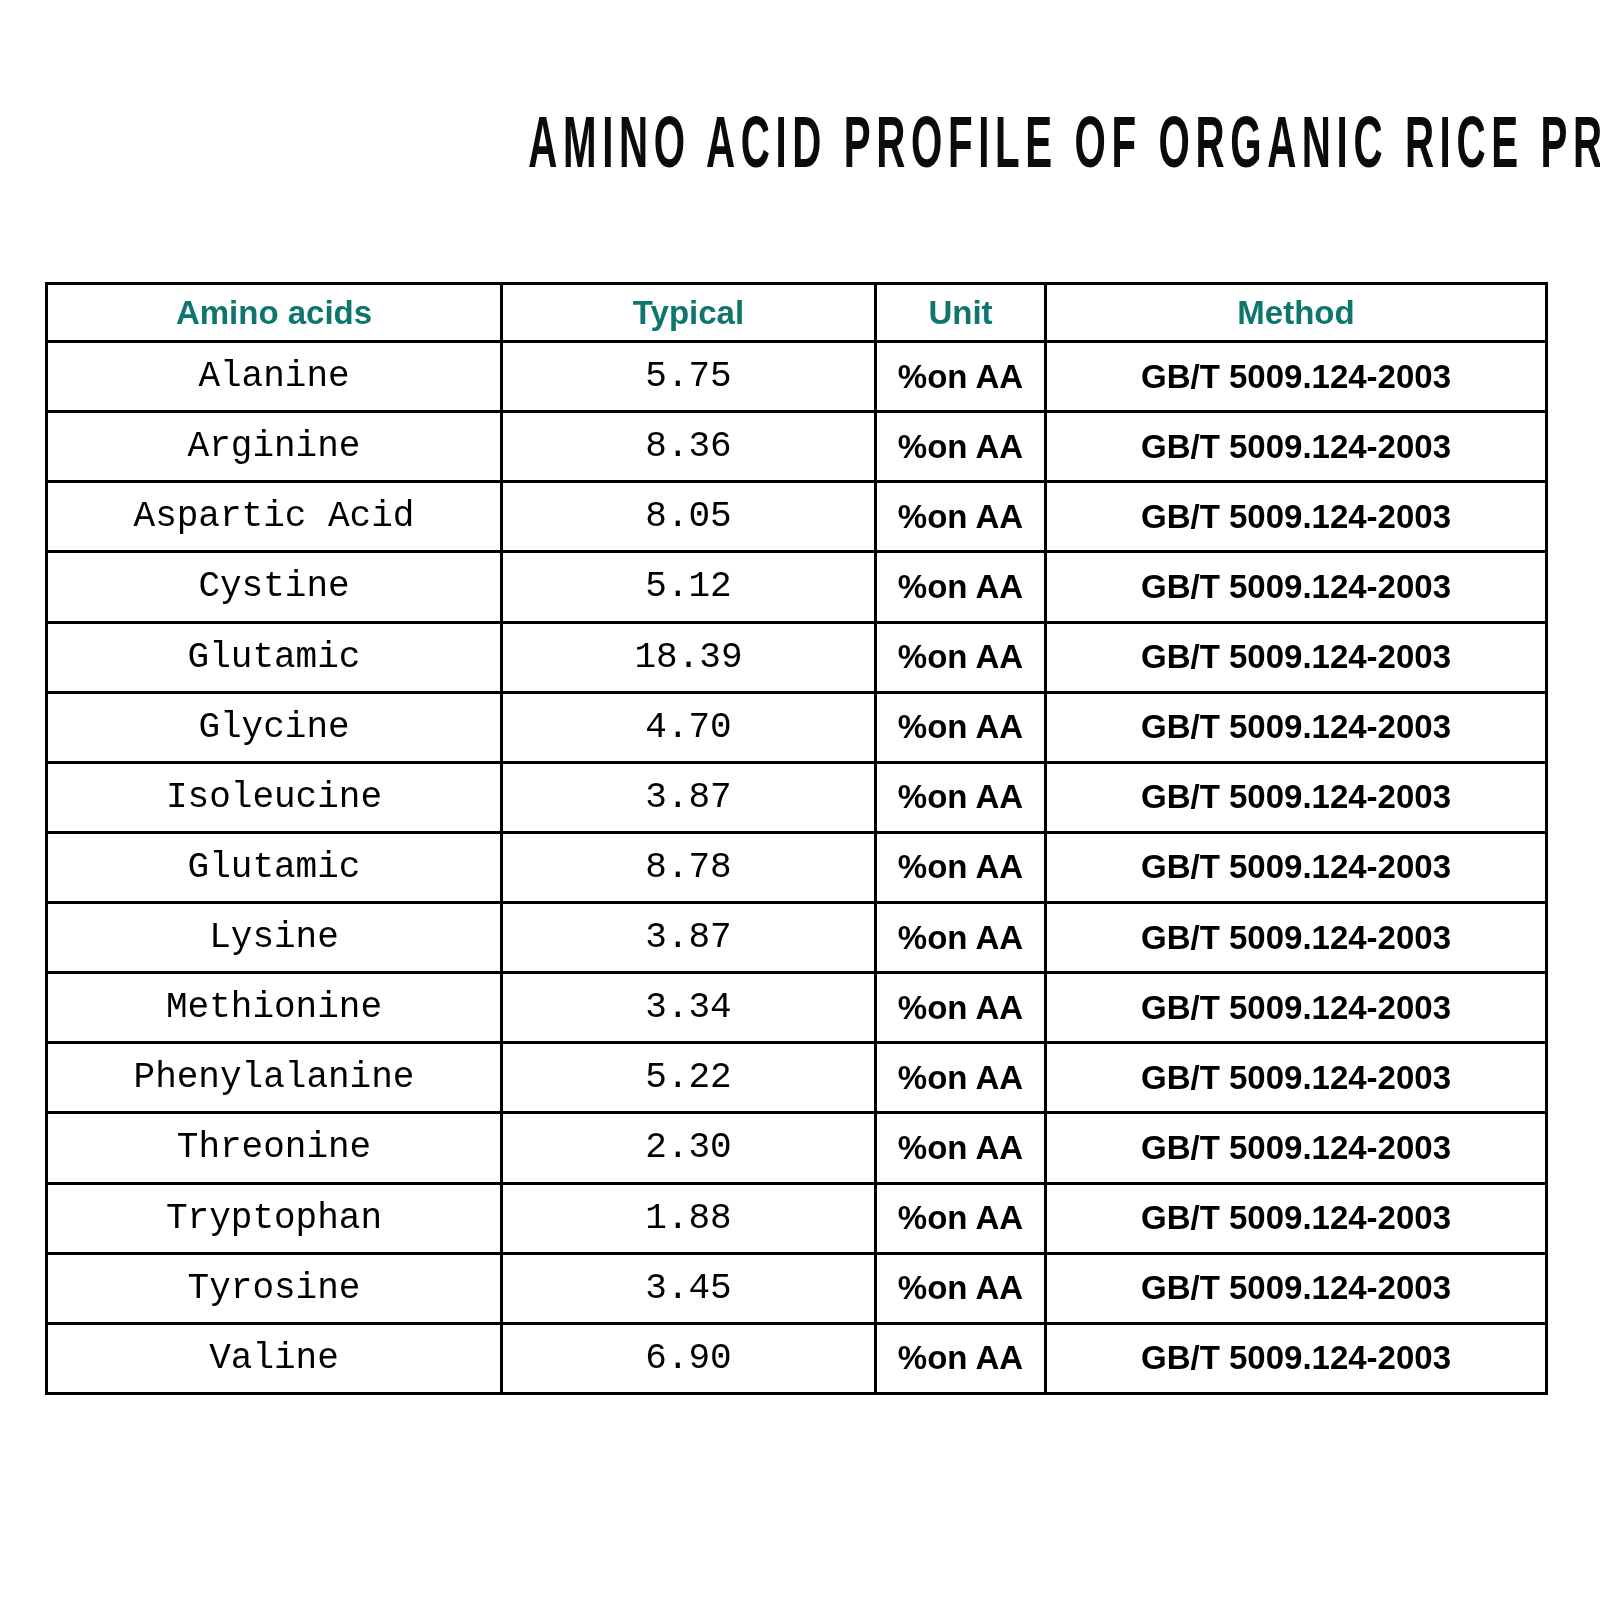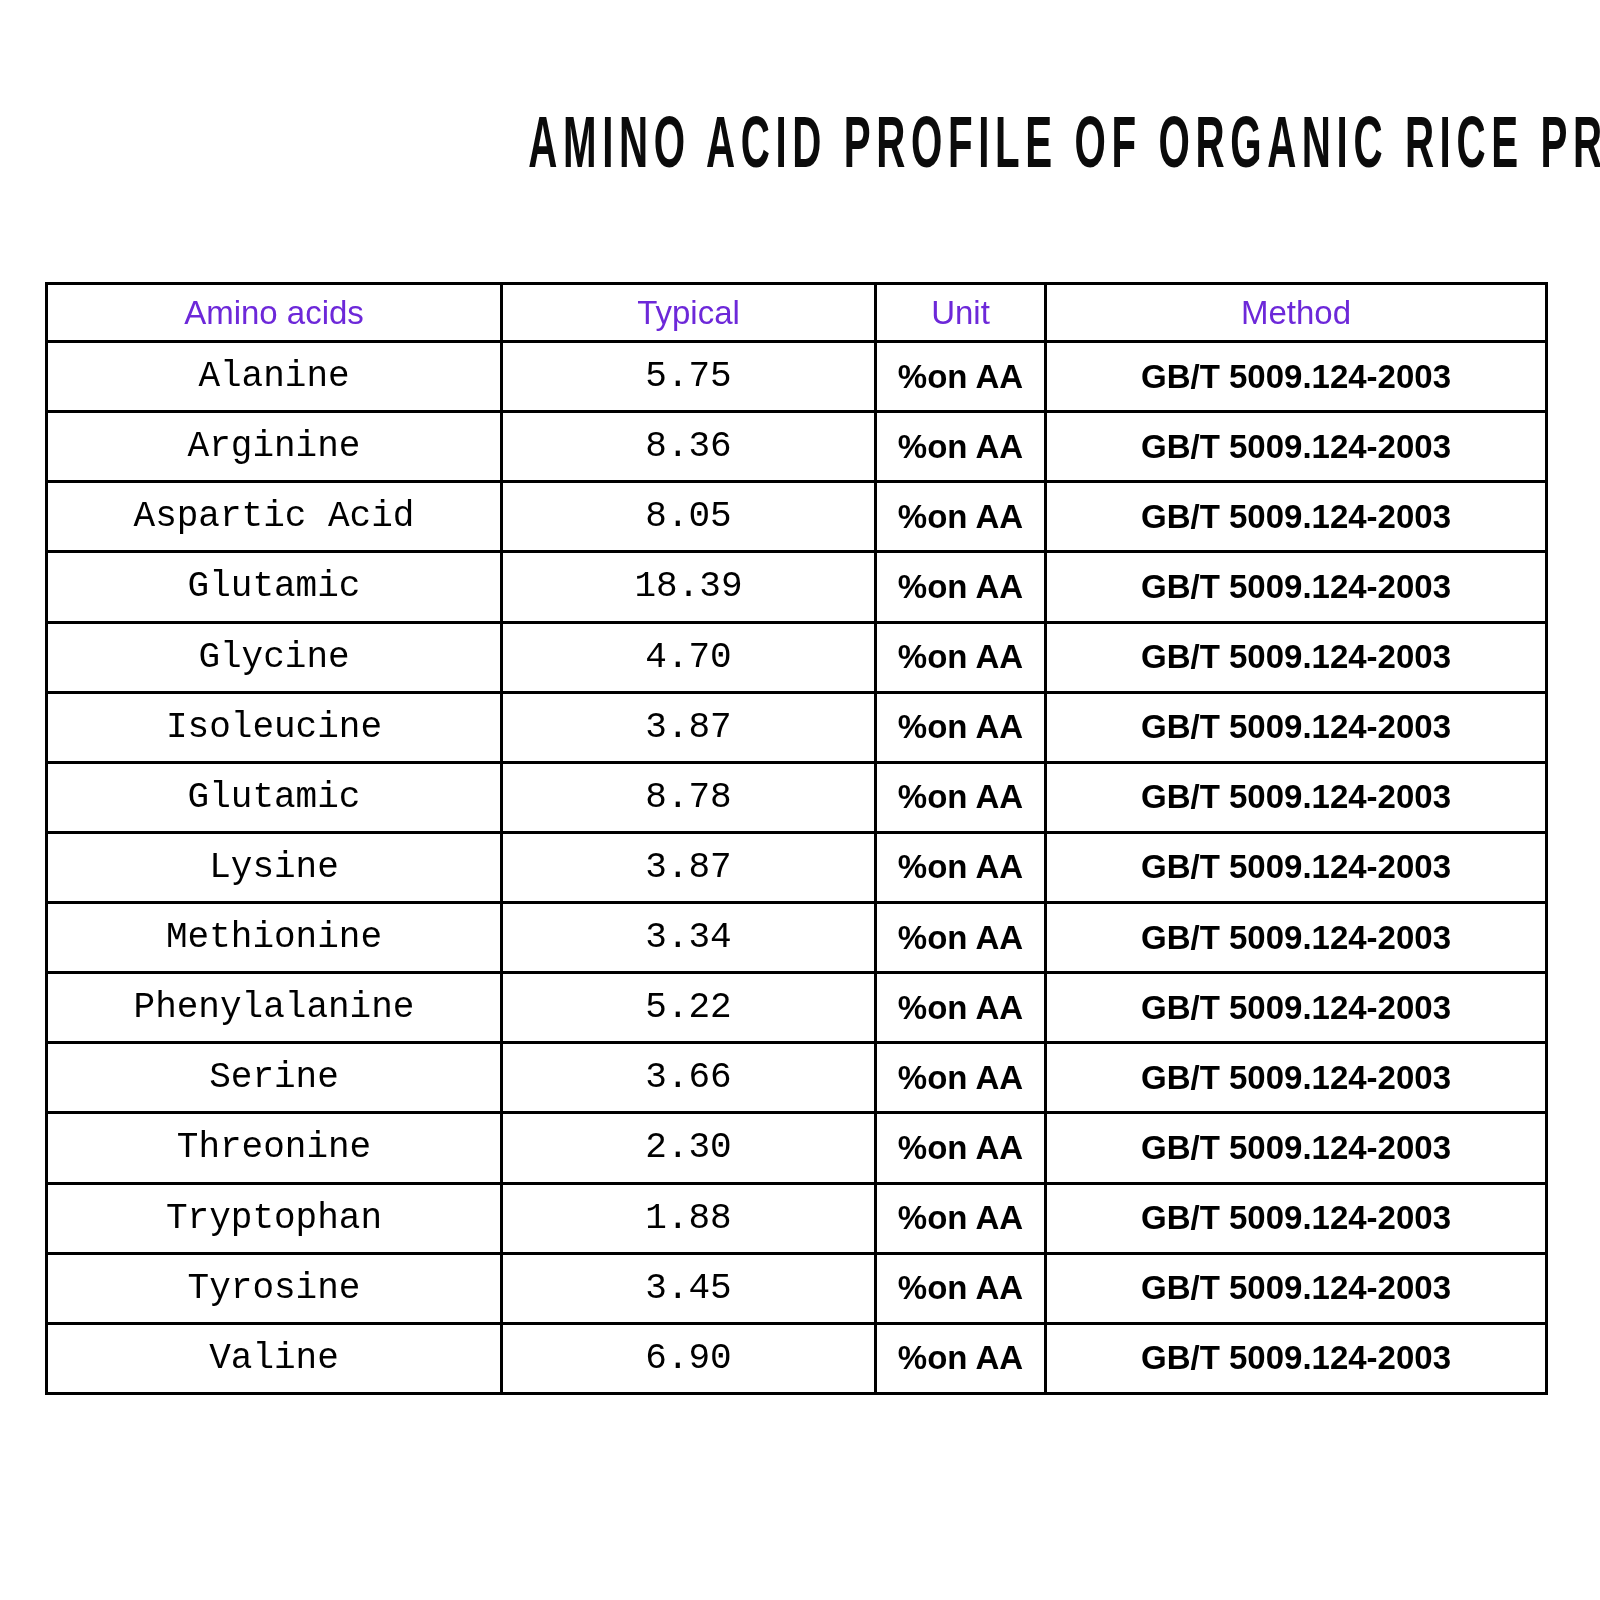--- a/index.html
+++ b/index.html
@@ -51,23 +51,23 @@
     text-align: center;
     vertical-align: middle;
     padding: 0;
     overflow: hidden;
   }
   .aa-table thead tr {
     height: 58px;
   }
   .aa-table thead th {
     font-family: "Liberation Sans", sans-serif;
-    font-weight: 400;
+    font-weight: 700;
     font-size: 33px;
-    color: #6d28d9;
+    color: #0f766e;
   }
   .aa-table td.c-name,
   .aa-table td.c-typical {
     font-family: Liberation Mono, monospace;
     font-size: 36px;
   }
   .aa-table td.c-unit,
   .aa-table td.c-method {
     font-family: "Liberation Sans", sans-serif;
     font-size: 33px;
@@ -109,20 +109,26 @@
       <td class="c-unit">%on AA</td>
       <td class="c-method">GB/T 5009.124-2003</td>
     </tr>
     <tr>
       <td class="c-name">Aspartic Acid</td>
       <td class="c-typical">8.05</td>
       <td class="c-unit">%on AA</td>
       <td class="c-method">GB/T 5009.124-2003</td>
     </tr>
     <tr>
+      <td class="c-name">Cystine</td>
+      <td class="c-typical">5.12</td>
+      <td class="c-unit">%on AA</td>
+      <td class="c-method">GB/T 5009.124-2003</td>
+    </tr>
+    <tr>
       <td class="c-name">Glutamic</td>
       <td class="c-typical">18.39</td>
       <td class="c-unit">%on AA</td>
       <td class="c-method">GB/T 5009.124-2003</td>
     </tr>
     <tr>
       <td class="c-name">Glycine</td>
       <td class="c-typical">4.70</td>
       <td class="c-unit">%on AA</td>
       <td class="c-method">GB/T 5009.124-2003</td>
@@ -151,26 +157,20 @@
       <td class="c-unit">%on AA</td>
       <td class="c-method">GB/T 5009.124-2003</td>
     </tr>
     <tr>
       <td class="c-name">Phenylalanine</td>
       <td class="c-typical">5.22</td>
       <td class="c-unit">%on AA</td>
       <td class="c-method">GB/T 5009.124-2003</td>
     </tr>
     <tr>
-      <td class="c-name">Serine</td>
-      <td class="c-typical">3.66</td>
-      <td class="c-unit">%on AA</td>
-      <td class="c-method">GB/T 5009.124-2003</td>
-    </tr>
-    <tr>
       <td class="c-name">Threonine</td>
       <td class="c-typical">2.30</td>
       <td class="c-unit">%on AA</td>
       <td class="c-method">GB/T 5009.124-2003</td>
     </tr>
     <tr>
       <td class="c-name">Tryptophan</td>
       <td class="c-typical">1.88</td>
       <td class="c-unit">%on AA</td>
       <td class="c-method">GB/T 5009.124-2003</td>

